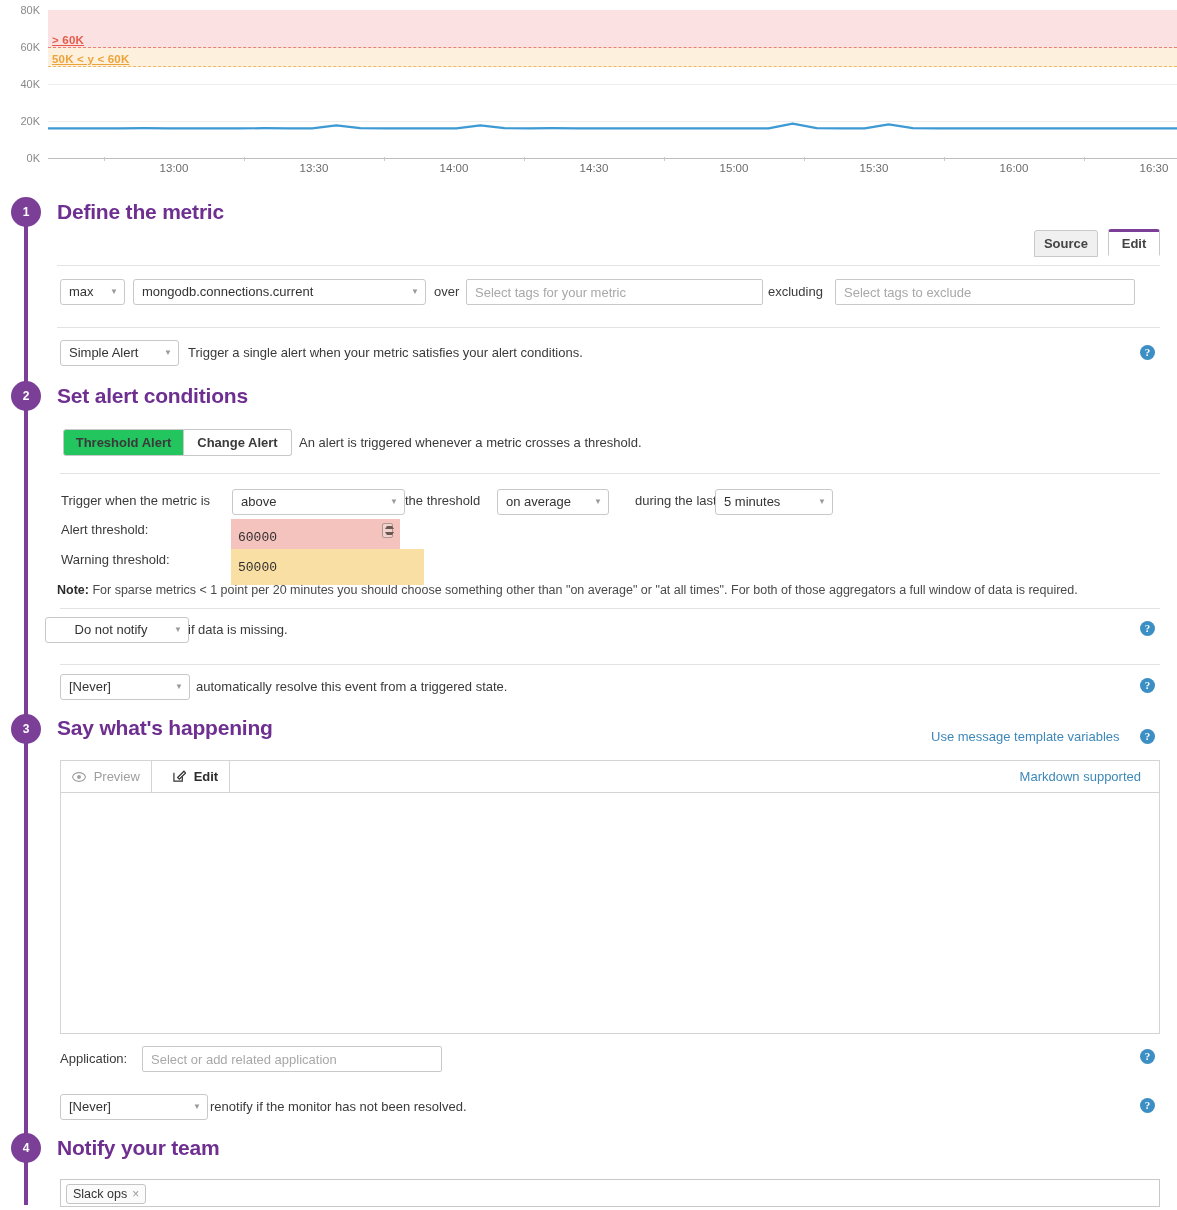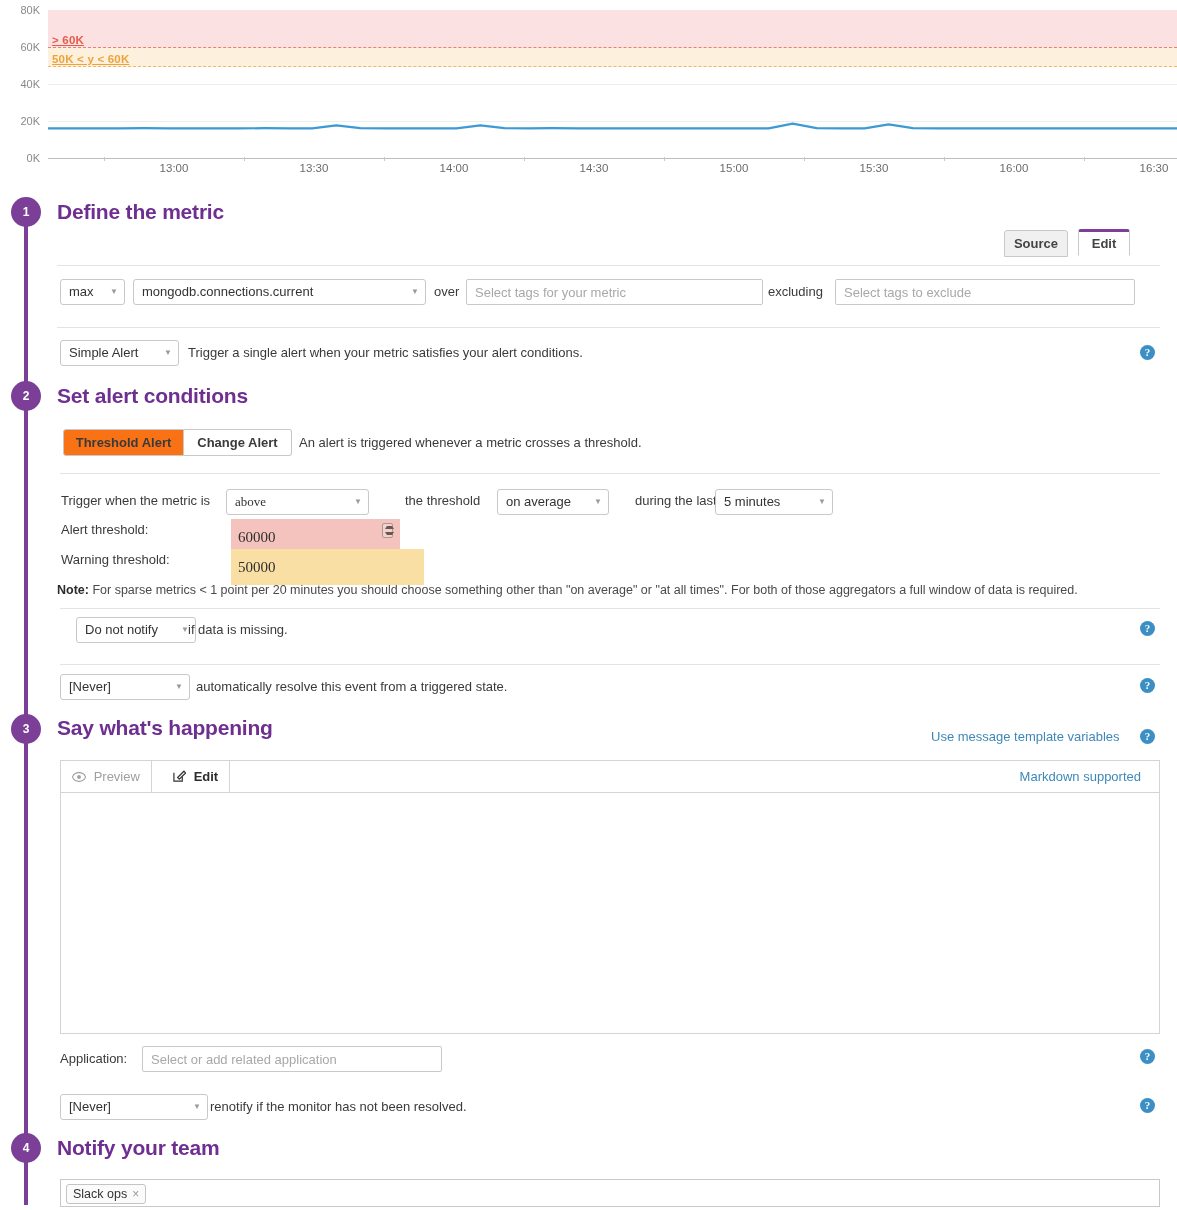--- a/index.html
+++ b/index.html
@@ -202,29 +202,29 @@
     position: absolute;
     height: 27px;
     border: 1px solid #c9c9c9;
     font-size: 13px;
     font-weight: bold;
     color: #3a3a3a;
     line-height: 25px;
     text-align: center;
     background: #fff;
   }
-  .seg.on { background: #f97316; }
+  .seg.on { background: #22c55e; }
 
   
   .thresh {
     position: absolute;
     height: 22px;
     border: 1px solid transparent;
-    font-family: Liberation Serif, serif;
-    font-size: 15px;
+    font-family: Liberation Mono, monospace;
+    font-size: 13px;
     color: #2f2f2f;
     padding: 17px 6px;
     outline: none;
   }
   .thresh.alert { background: #f5c3bd; }
   .thresh.warn  { background: #fadfa4; }
   .spinner {
     position: absolute;
     width: 11px; height: 15px;
     border: 1px solid #b0968f;
@@ -360,21 +360,21 @@
     <div class="xtick-minor" style="left:896px;"></div>
     <div class="xtick-minor" style="left:1036px;"></div>
   </div>
 </div>
 
 <div class="rail" style="top:205px; height:1000px;"></div>
 
 <div class="step-badge" style="left:11px; top:197px;">1</div>
 <div class="section-title" style="top:200px;">Define the metric</div>
 
-<div class="tabstrip" style="left:1004px; top:229px; width:125px; height:28px;">
+<div class="tabstrip" style="left:1034px; top:229px; width:125px; height:28px;">
   <div class="tab" style="left:0; top:1px; width:64px;">Source</div>
   <div class="tab active" style="left:74px; top:0; width:52px;">Edit</div>
 </div>
 <div class="hr" style="top:265px; left:57px; right:17px;"></div>
 
 <div class="sel" style="left:60px; top:279px; width:65px;">
   <span>max</span>
   <span class="caret">▼</span>
 </div>
 <div class="sel" style="left:133px; top:279px; width:293px;">
@@ -398,21 +398,21 @@
 <div class="step-badge" style="left:11px; top:381px;">2</div>
 <div class="section-title" style="top:384px;">Set alert conditions</div>
 
 <div class="seg on" style="left:63px; top:429px; width:121px; border-radius:3px 0 0 3px;">Threshold Alert</div>
 <div class="seg" style="left:184px; top:429px; width:108px; border-left:none; border-radius:0 3px 3px 0;">Change Alert</div>
 <div class="lbl" style="left:299px; top:430px;">An alert is triggered whenever a metric crosses a threshold.</div>
 
 <div class="hr" style="top:473px; left:60px;"></div>
 
 <div class="lbl" style="left:61px; top:488px;">Trigger when the metric is</div>
-<div class="sel" style="left:226px; top:489px; width:143px;font-family:Liberation Serif, serif;">
+<div class="sel" style="left:232px; top:489px; width:173px;">
   <span>above</span>
   <span class="caret">▼</span>
 </div>
 <div class="lbl" style="left:405px; top:488px;">the threshold</div>
 <div class="sel" style="left:497px; top:489px; width:112px;">
   <span>on average</span>
   <span class="caret">▼</span>
 </div>
 <div class="lbl" style="left:635px; top:488px;">during the last</div>
 <div class="sel" style="left:715px; top:489px; width:118px;">
@@ -427,21 +427,21 @@
 <div class="lbl" style="left:61px; top:547px;">Warning threshold:</div>
 <input class="thresh warn" style="left: 231px; top: 549px; width: 193px;" value="50000">
 
 <div class="note" style="top:583px;">
   <b>Note:</b>
   <span>For sparse metrics &lt; 1 point per 20 minutes you should choose something other than "on average" or "at all times". For both of those aggregators a full window of data is required.</span>
 </div>
 
 <div class="hr" style="top:608px; left:60px;"></div>
 
-<div class="sel" style="left:76px; top:617px; width:120px;">
+<div class="sel" style="left:45px; top:617px; width:144px;text-align:center;">
   <span>Do not notify</span>
   <span class="caret">▼</span>
 </div>
 <div class="lbl" style="left:188px; top:617px;">if data is missing.</div>
 <div class="help" style="left:1140px; top:621px;">?</div>
 
 <div class="hr" style="top:664px; left:60px;"></div>
 
 <div class="sel" style="left:60px; top:674px; width:130px;">
   <span>[Never]</span>

